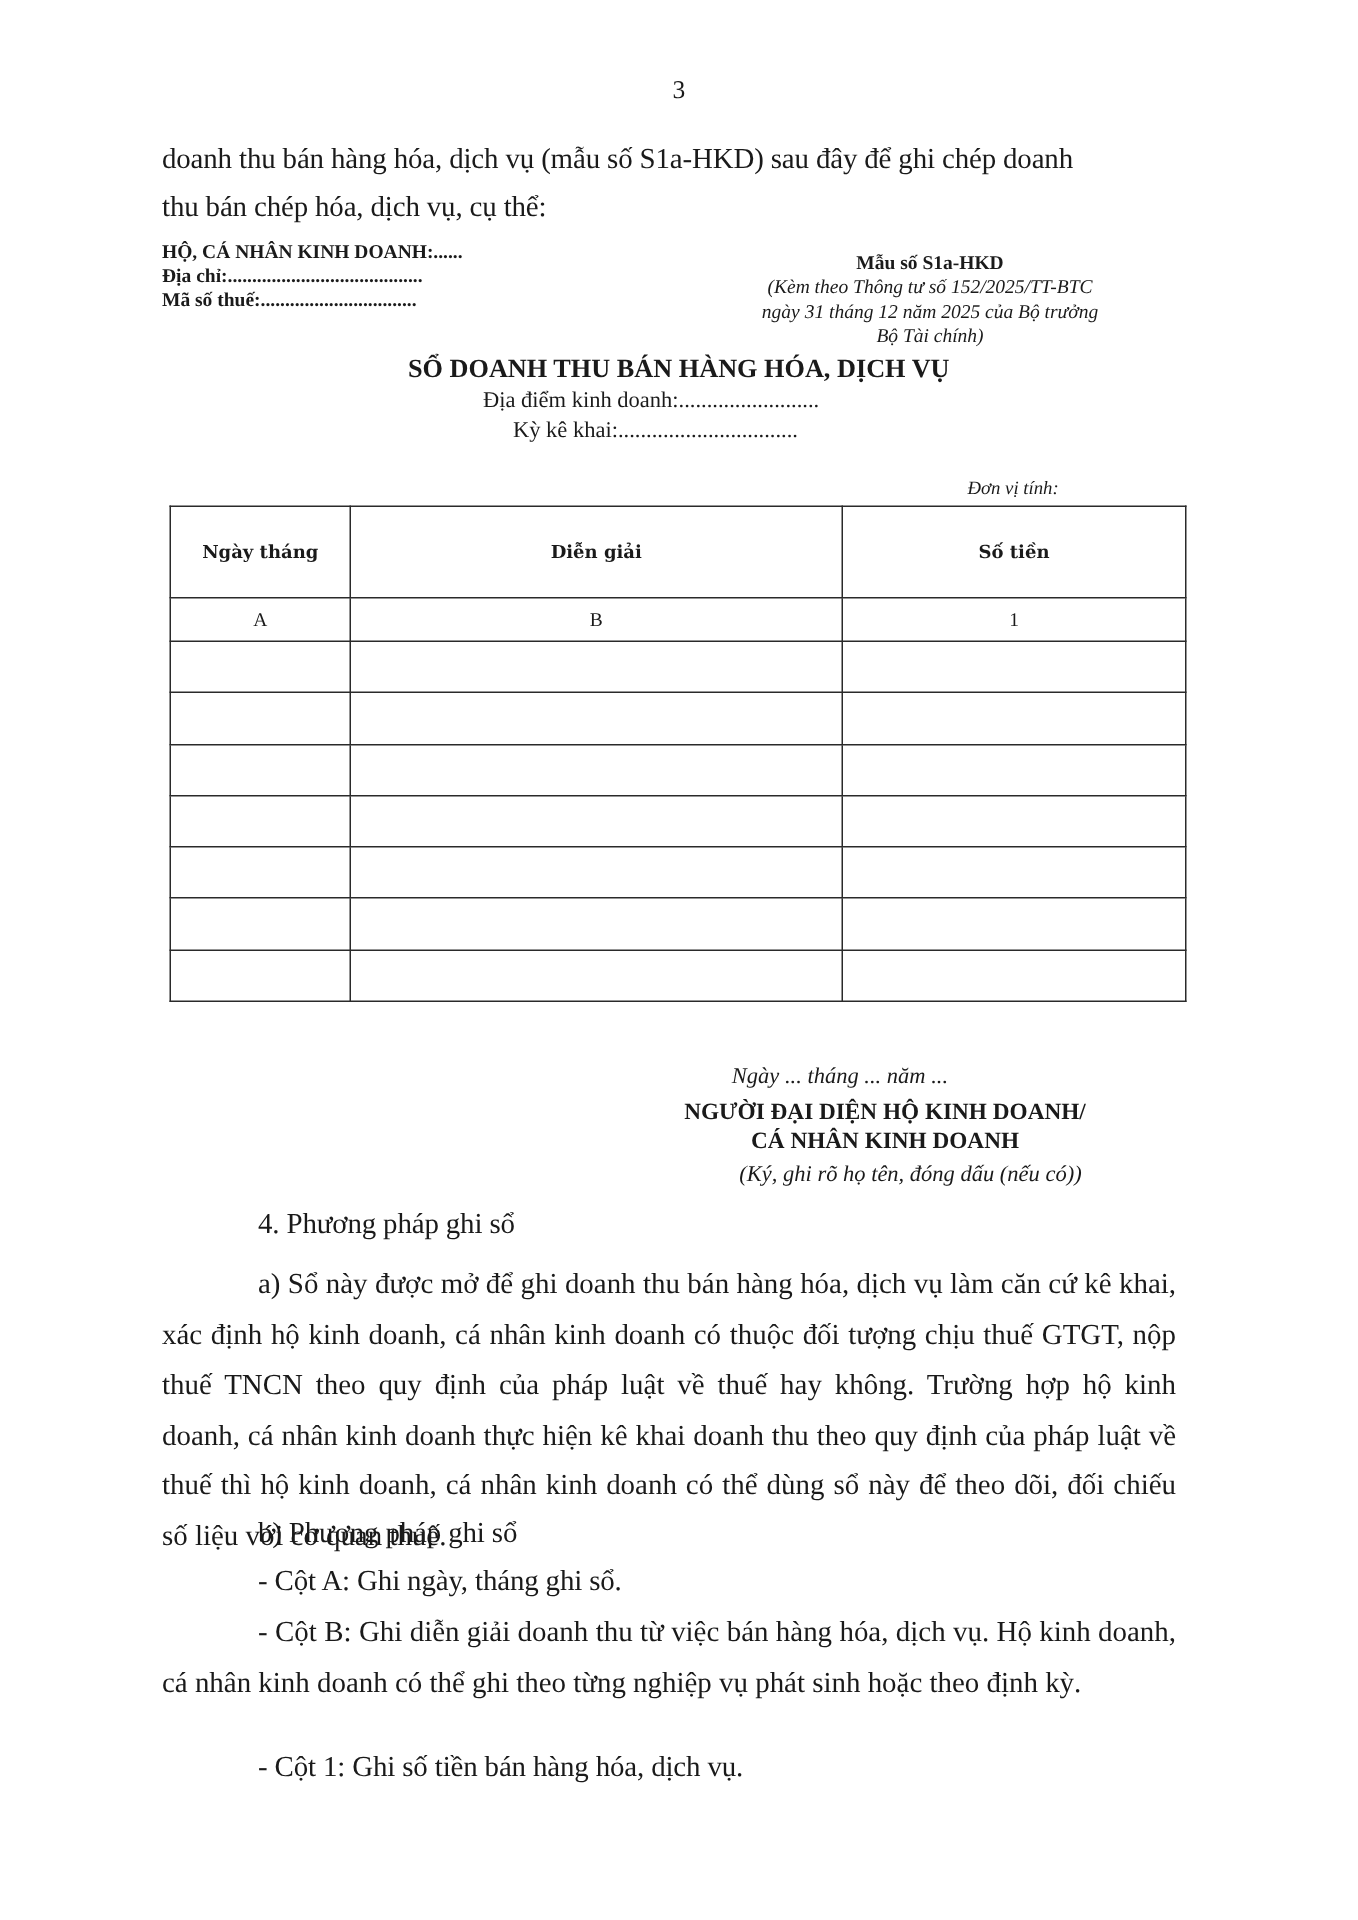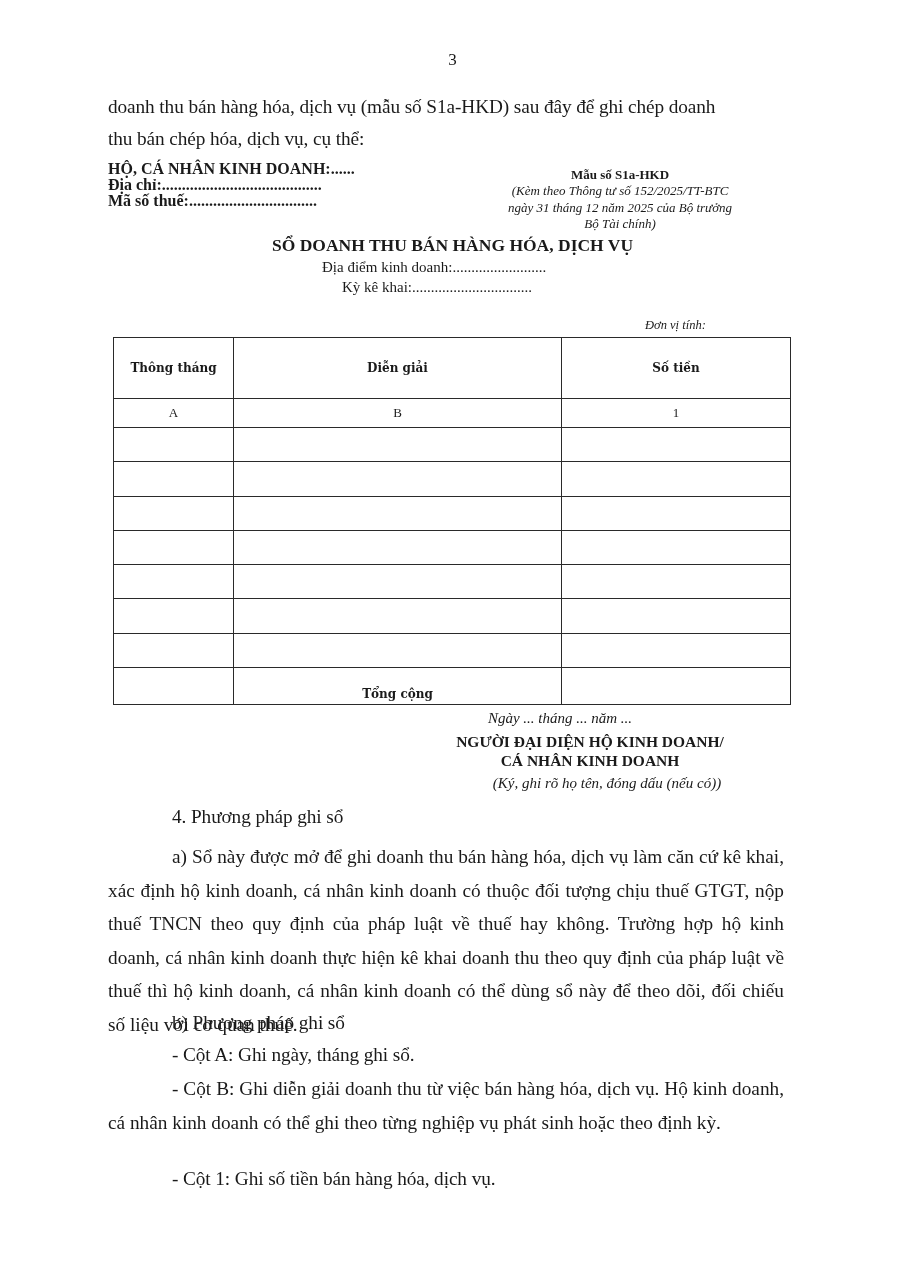--- a/index.html
+++ b/index.html
@@ -3,21 +3,21 @@
   <meta charset="utf-8">
   <style>
     html, body { margin: 0; padding: 0; background: #ffffff; }
     body {
       width: 905px; height: 1280px; position: relative; overflow: hidden;
       font-family: "Liberation Serif", "DejaVu Serif", serif; color: #1a1a1a;
     }
     .abs { position: absolute; white-space: nowrap; }
     .page-num { left: 0; width: 905px; top: 50px; text-align: center; font-size: 17px; }
     .body-line { left: 108px; font-size: 19.3px; letter-spacing: -0.1px; text-align: center; }
-    .small-bold { font-weight: bold; font-size: 16px; }
+    .small-bold { font-weight: bold; font-size: 13px; }
     .form-right { left: 470px; width: 300px; text-align: center; }
     .italic { font-style: italic; }
     .title { left: 0; width: 905px; text-align: center; font-weight: bold; font-size: 17.5px; top: 235px; }
     .sub { font-size: 15px; }
     .unit { left: 645px; top: 318px; font-size: 12.5px; font-style: italic; }
 
     table.ledger {
       position: absolute; left: 113px; top: 337px; width: 677px;
       border-collapse: collapse; table-layout: fixed;
       font-size: 13px;
@@ -67,21 +67,21 @@
 <div class="abs unit">Đơn vị tính:</div>
 
 <table class="ledger">
   <colgroup>
     <col style="width:120px">
     <col style="width:328px">
     <col style="width:229px">
   </colgroup>
   <tbody>
       <tr>
-    <th>Thông tháng</th>
+    <th>Ngày tháng</th>
     <th>Diễn giải</th>
     <th>Số tiền</th>
   </tr>
   <tr class="code">
     <td>A</td>
     <td>B</td>
     <td>1</td>
   </tr>
   <tr class="empty">
         <td></td>
@@ -111,25 +111,20 @@
   <tr class="empty">
         <td></td>
         <td></td>
         <td></td>
       </tr>
   <tr class="empty">
         <td></td>
         <td></td>
         <td></td>
       </tr>
-  <tr class="total">
-    <td></td>
-    <td class="label">Tổng cộng</td>
-    <td></td>
-  </tr>
 </tbody>
   </table>
 
 <div>
   <div class="abs sig sig-date" style="left:410px; width:300px;">Ngày ... tháng ... năm ...</div>
   <div class="abs sig sig-title" style="top:733px;">NGƯỜI ĐẠI DIỆN HỘ KINH DOANH/</div>
   <div class="abs sig sig-title" style="top:752px;">CÁ NHÂN KINH DOANH</div>
   <div class="abs sig sig-note" style="left:437px;">(Ký, ghi rõ họ tên, đóng dấu (nếu có))</div>
 </div>
 

